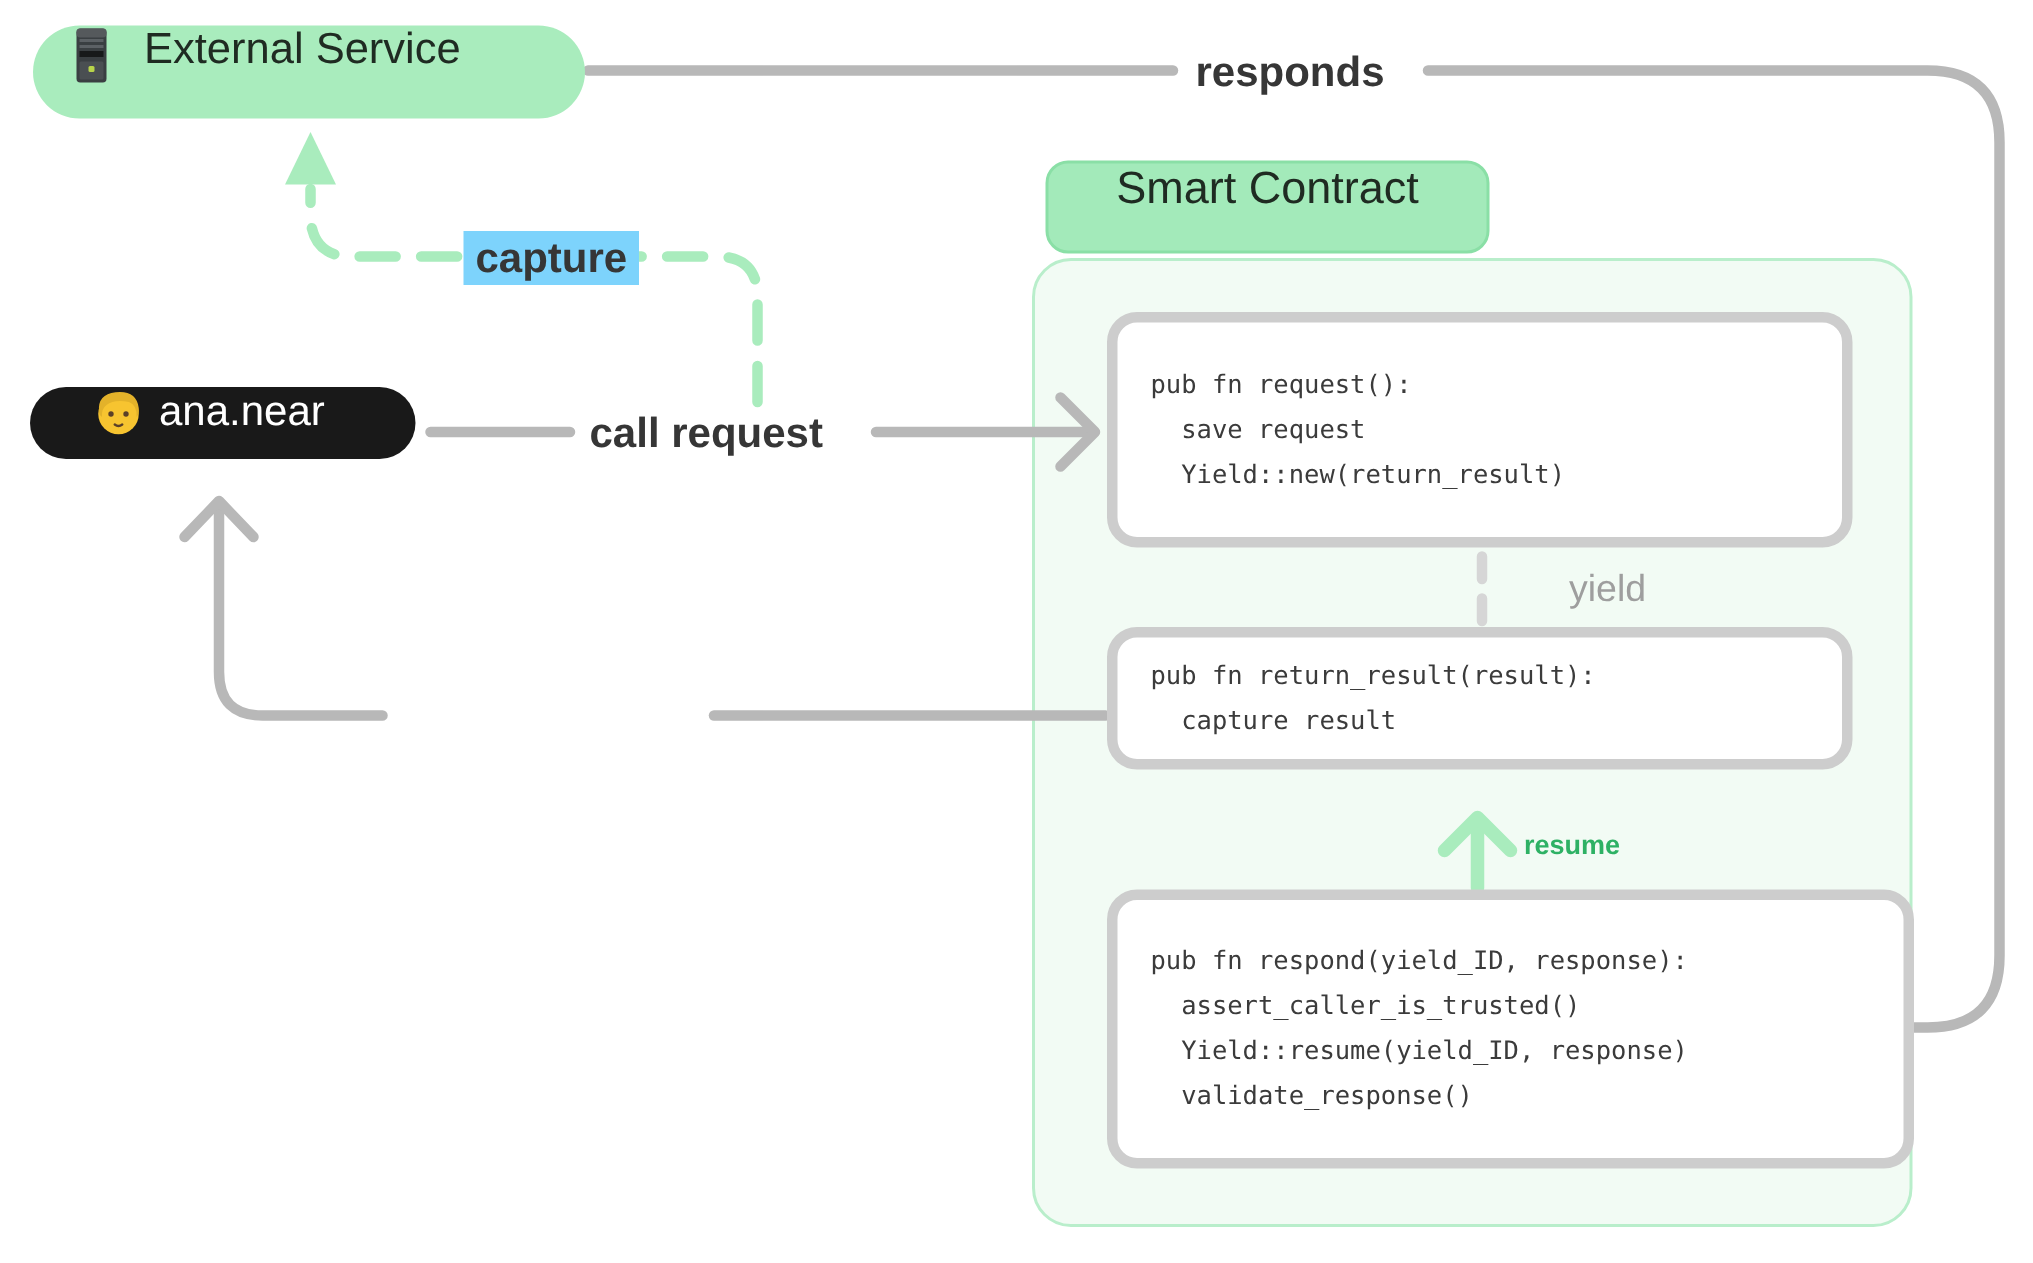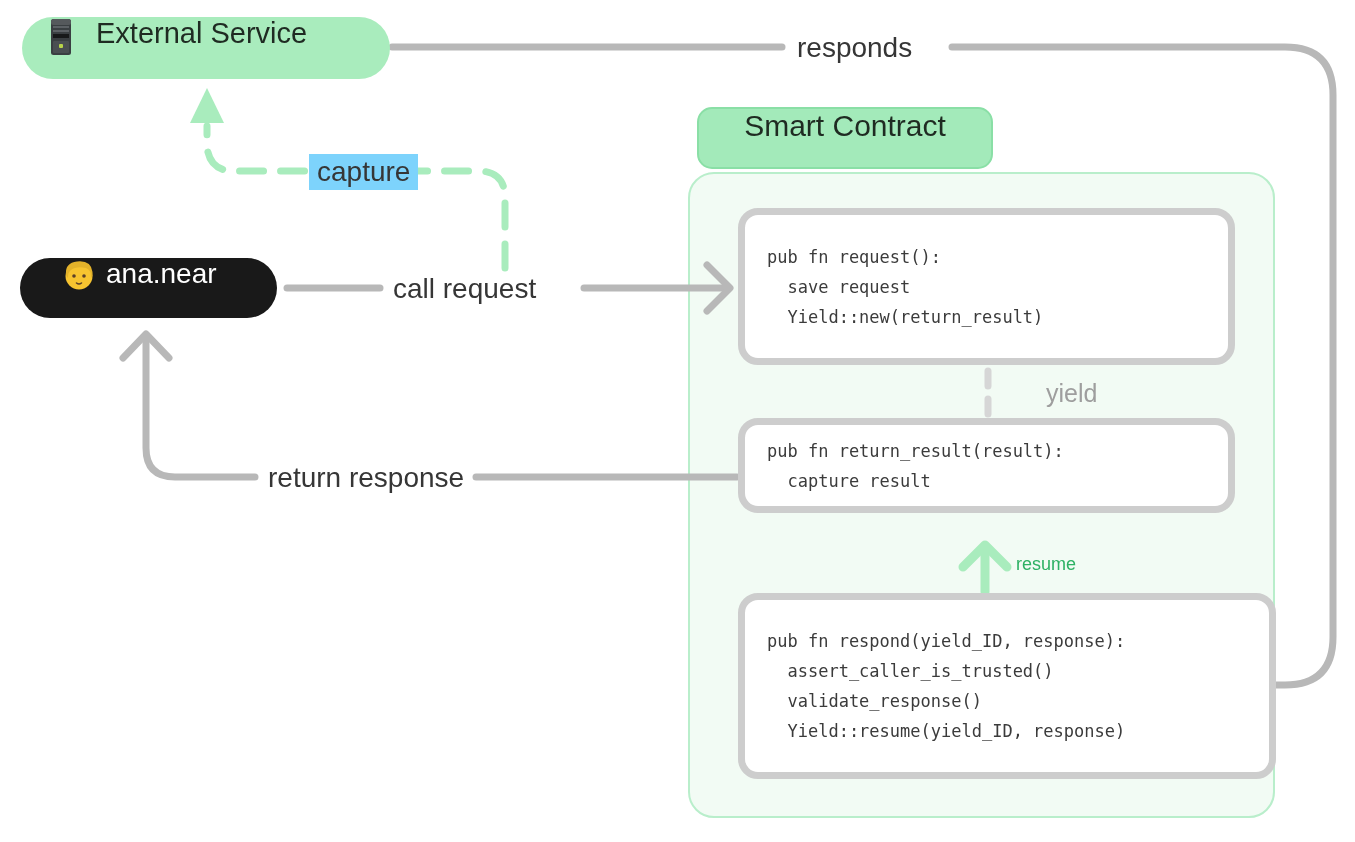--- a/index.html
+++ b/index.html
@@ -77,35 +77,35 @@
     background: var(--smart-pill-bg, #a3eaba);
     border: 2px solid var(--smart-pill-border, #8adfa6);
     border-radius: 15px;
     justify-content: center;
     font-size: 30px;
     font-weight: 500;
     color: var(--pill-text, #1f2b22);
   }
   .pill-user {
     left: 20px; top: 258px;
-    width: 257px; height: 60px;
+    width: 257px; height: 48px;
     background: var(--user-pill-bg, #191919);
     border-radius: 30px;
     padding-left: 42px;
     gap: 10px;
     font-size: 28px;
     font-weight: 500;
     color: var(--user-pill-text, #ffffff);
   }
 
   
   .edge-label {
     z-index: 5;
     font-size: 28px;
-    font-weight: 400;
+    font-weight: 700;
     color: var(--label-text, #363636);
     transform: translateY(-50%);
     white-space: nowrap;
   }
   .lbl-responds        { left: 797px; top: 48px; }
   .lbl-call-request    { left: 393px; top: 289px; }
   .lbl-return-response { left: 268px; top: 478px; }
   .lbl-capture         { left: 309px; top: 172px; background: #7dd3fc; padding: 2px 8px; }
   .lbl-yield   { left: 1046px; top: 393px; font-size: 25px; font-weight: 400; color: var(--muted-text, #9e9e9e); }
   .lbl-resume  { left: 1016px; top: 564px; font-size: 18px; color: var(--green-text, #2eb164); }
@@ -149,22 +149,22 @@
   </div>
 
   <div class="abs code-box box-return-result">
     <div class="code-line">pub fn return_result(result):</div>
     <div class="code-line">  capture result</div>
   </div>
 
   <div class="abs code-box box-respond">
     <div class="code-line">pub fn respond(yield_ID, response):</div>
     <div class="code-line">  assert_caller_is_trusted()</div>
+    <div class="code-line">  Yield::resume(yield_ID, response)</div>
     <div class="code-line">  validate_response()</div>
-    <div class="code-line">  Yield::resume(yield_ID, response)</div>
   </div>
 
   <div class="abs pill pill-external">
     <span class="icon-wrap">
       <svg width="26" height="40" viewBox="0 0 26 40">
         <rect x="3" y="2" width="20" height="36" rx="2.5" fill="#3a3f42"></rect>
         <rect x="3" y="2" width="20" height="6" rx="2.5" fill="#55595c"></rect>
         <rect x="5" y="9" width="16" height="2" fill="#5c6165"></rect>
         <rect x="5" y="13" width="16" height="2" fill="#5c6165"></rect>
         <rect x="5" y="17" width="16" height="4" fill="#17191a"></rect>
@@ -187,18 +187,17 @@
         <circle cx="12" cy="18" r="1.8" fill="#5b4028"></circle>
         <circle cx="22" cy="18" r="1.8" fill="#5b4028"></circle>
         <path d="M14.5 25 Q17 27 19.5 25" stroke="#5b4028" stroke-width="1.6" fill="none" stroke-linecap="round"></path>
       </svg>
     </span>
     <span>ana.near</span>
   </div>
 
   <div class="abs edge-label lbl-responds">responds</div>
   <div class="abs edge-label lbl-call-request">call request</div>
-  <div class="abs edge-label lbl-return-response">return response</div>
   <div class="abs edge-label lbl-capture">capture</div>
   <div class="abs edge-label lbl-yield">yield</div>
   <div class="abs edge-label lbl-resume">resume</div>
 
 </div>
 
 </body></html>

